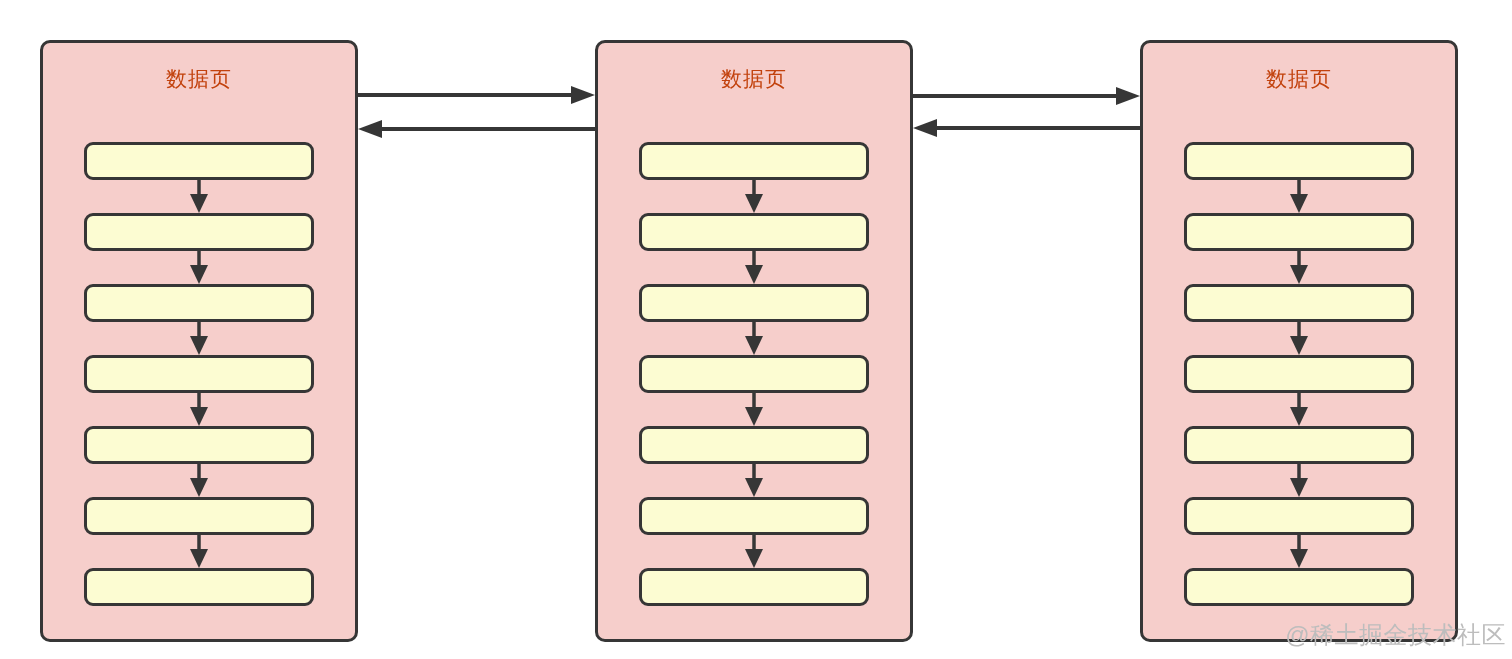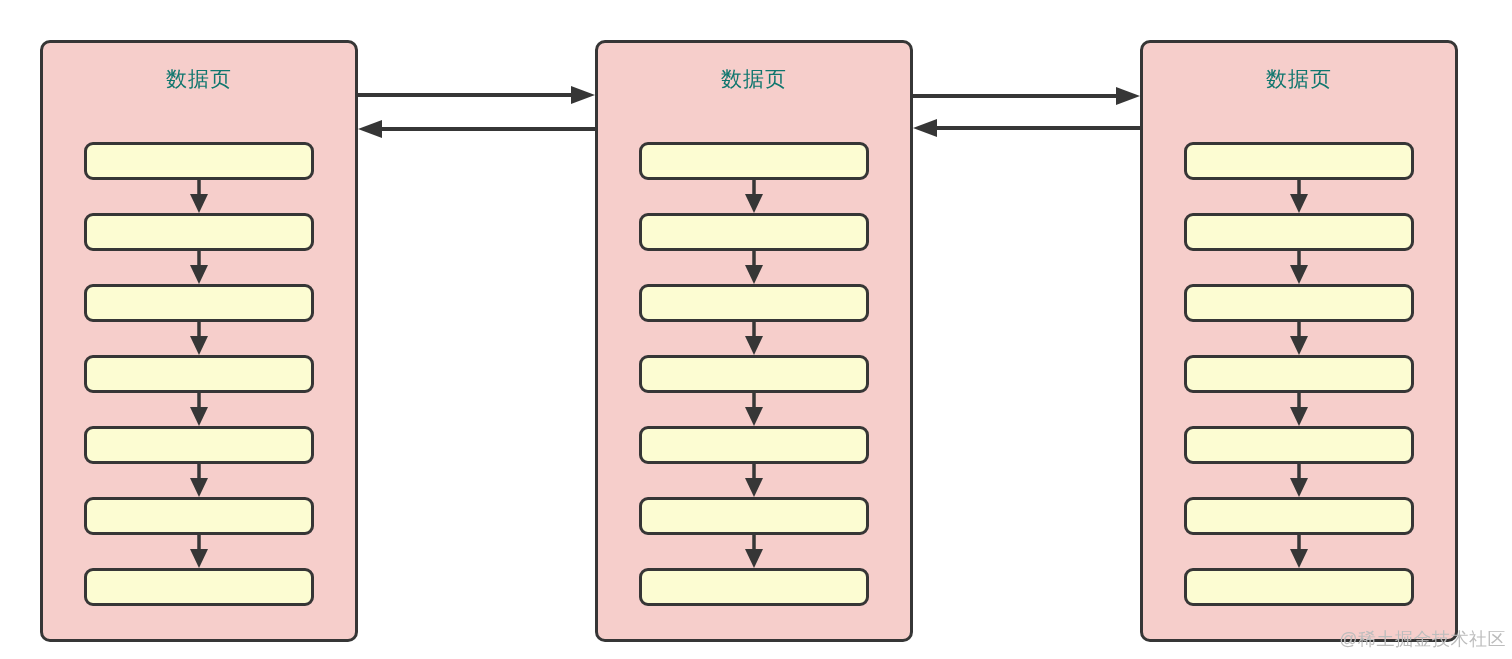--- a/index.html
+++ b/index.html
@@ -23,21 +23,21 @@
     background: var(--page-fill, #f6cecb);
     border: 3px solid var(--stroke, #363636);
     border-radius: 10px;
   }
   .card-title {
     margin-top: 22px;
     height: 28px;
     line-height: 28px;
     text-align: center;
     font-size: 21px;
-    color: #0f766e;
+    color: #c2410c;
     letter-spacing: 1px;
   }
   .rows {
     margin-top: 49px;
     display: flex;
     flex-direction: column;
     align-items: center;
   }
   .record {
     width: 230px;
@@ -55,21 +55,21 @@
     left: 0;
     top: 0;
     pointer-events: none;
   }
   .overlay line { stroke: var(--stroke, #363636); stroke-width: 4; }
   .overlay polygon { fill: var(--stroke, #363636); }
   .watermark {
     position: absolute;
     right: 6px;
     bottom: 8px;
-    font-size: 18px;
+    font-size: 24px;
     color: var(--watermark-text, #bdbdbd);
     letter-spacing: 0.5px;
   }
 </style>
 </head>
 <body>
 
 <div class="canvas">
 
   <div class="card" style="left:40px">

